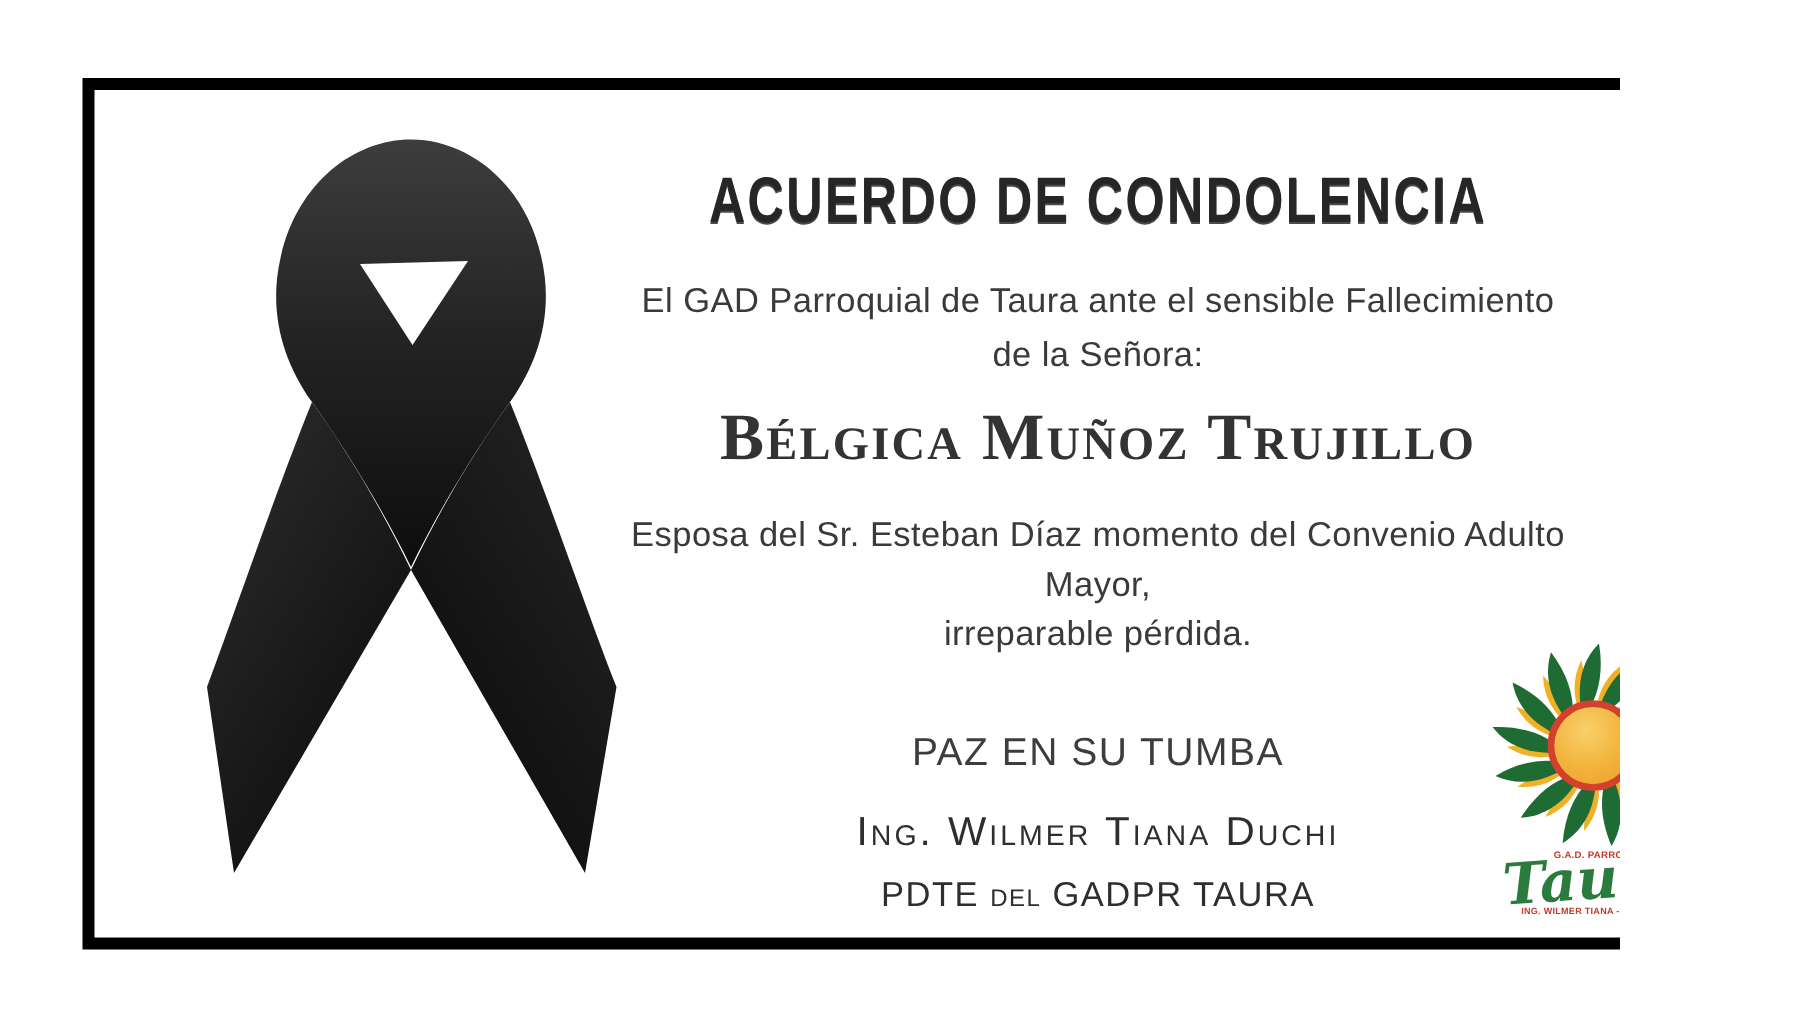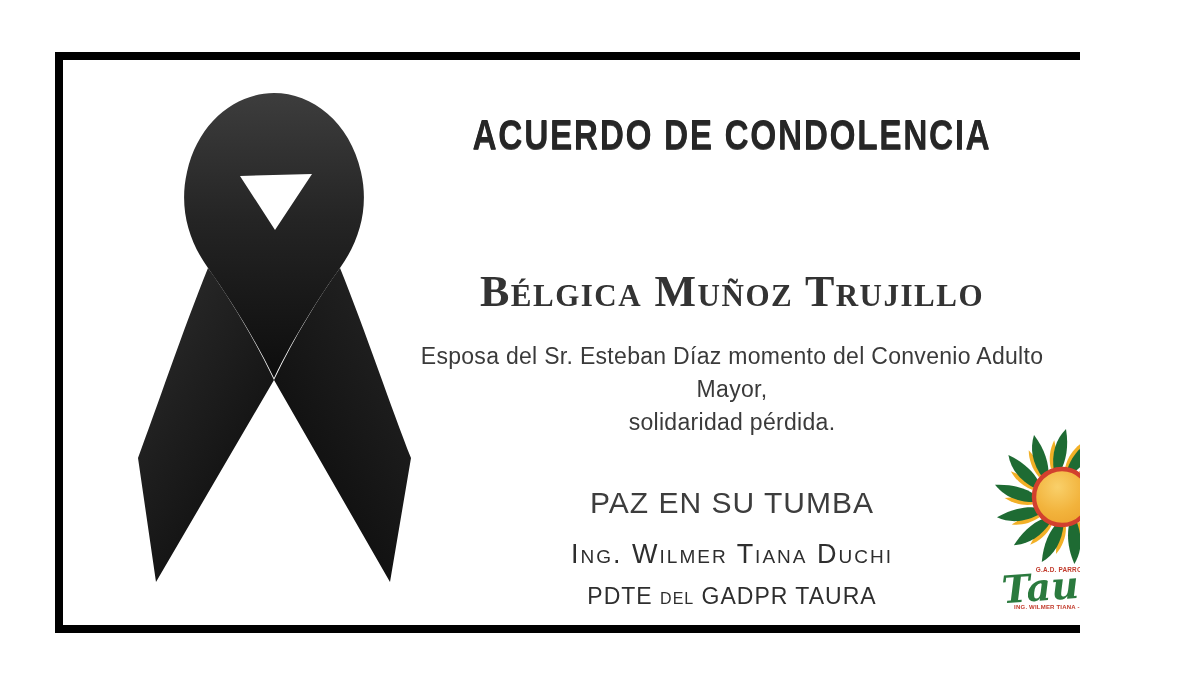--- a/index.html
+++ b/index.html
@@ -64,21 +64,21 @@
   }
   .body-text {
     top: 288px;
     font-size: 23px;
     line-height: 33px;
     color: #3a3a3a;
     letter-spacing: 0.3px;
   }
   .farewell {
     top: 434px;
-    font-size: 30px;
+    font-size: 26px;
     color: #3d3d3d;
     letter-spacing: 1px;
   }
   .sig-name {
     top: 487px;
     font-variant: small-caps;
     font-size: 27px;
     letter-spacing: 2px;
     color: #2e2e2e;
   }
@@ -125,26 +125,30 @@
       <path fill="url(#gRight)" d="M212,178 C 237,240 264,320 283,368 L 262,492 L 146,290 C 167,246 191,207 212,178 Z"></path>
 
       <path fill="url(#gLoop)" fill-rule="evenodd" d="M146,3 C 108,3 70,32 59,82 C 51,117 60,150 80,178 C 100,206 125,245 146,288 C 167,245 192,206 212,178 C 232,150 241,117 233,82 C 222,32 184,3 146,3 Z
            M112,86 L184,84 L147,140 Z"></path>
     </svg>
   </div>
 
   <div class="content">
     <div class="title">ACUERDO DE CONDOLENCIA</div>
 
+    <div class="intro">
+      <div>El GAD Parroquial de Taura ante el sensible Fallecimiento</div>
+      <div>de la Señora:</div>
+    </div>
 
     <div class="deceased">Bélgica Muñoz Trujillo</div>
 
     <div class="body-text">
       <div>Esposa del Sr. Esteban Díaz momento del Convenio Adulto Mayor,</div>
-      <div>solidaridad pérdida.</div>
+      <div>irreparable pérdida.</div>
     </div>
 
     <div class="farewell">PAZ EN SU TUMBA</div>
 
     <div class="sig-name">Ing. Wilmer Tiana Duchi</div>
     <div class="sig-role">PDTE del GADPR TAURA</div>
   </div>
 
   <div class="logo-wrap">
     <svg width="160" height="192" viewBox="0 0 160 192" xmlns="http://www.w3.org/2000/svg">

